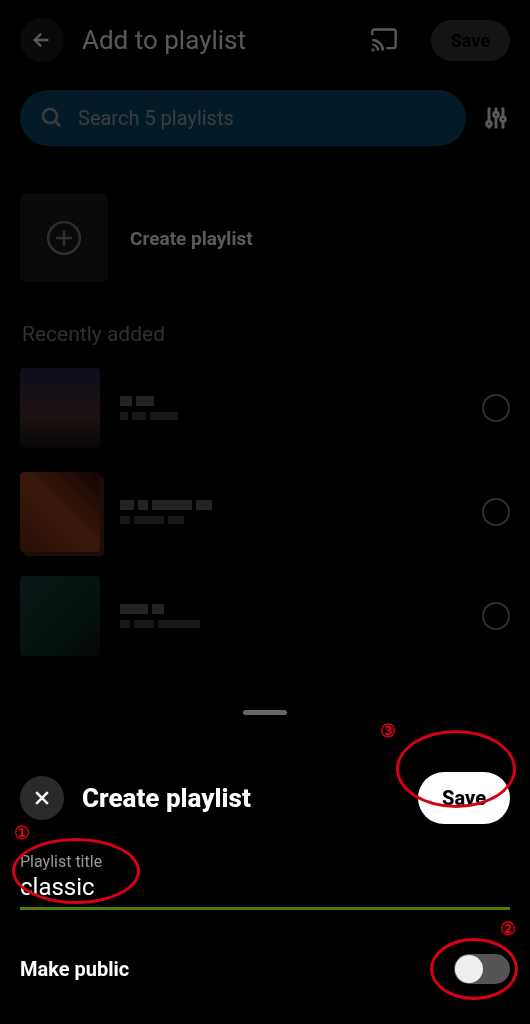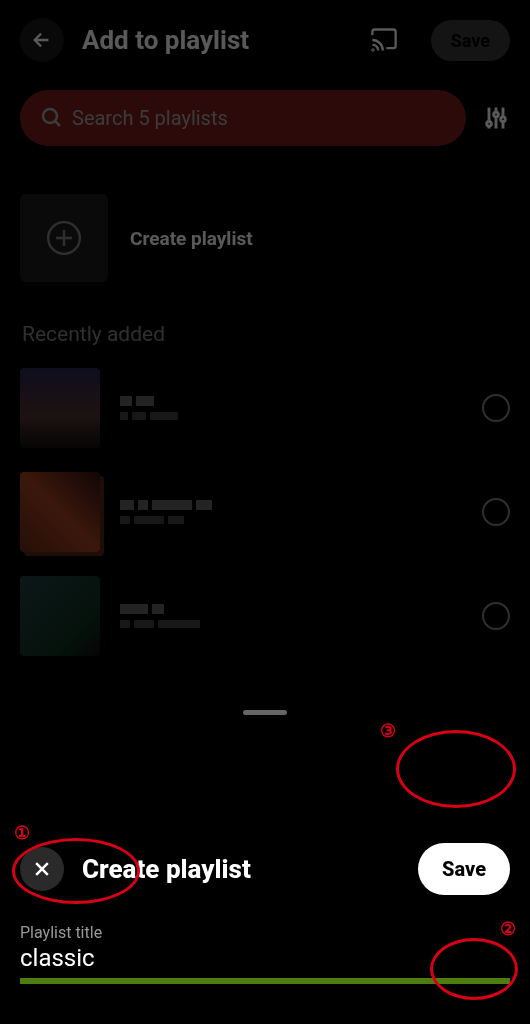--- a/index.html
+++ b/index.html
@@ -37,21 +37,21 @@
       width: 44px;
       height: 44px;
       border-radius: 50%;
       background: #1a1a1a;
       display: flex;
       align-items: center;
       justify-content: center;
     }
     .bg-title {
       font-size: 26px;
-      font-weight: 700;
+      font-weight: 400;
       flex: 1;
     }
     .bg-cast {
       width: 34px;
       height: 28px;
     }
     .bg-save-btn {
       background: #3a3a3a;
       padding: 10px 20px;
       border-radius: 24px;
@@ -62,27 +62,27 @@
     }
     
     .bg-search-row {
       display: flex;
       align-items: center;
       padding: 10px 20px 0;
       gap: 16px;
     }
     .bg-search-pill {
       flex: 1;
-      background: #7f1d1d;
+      background: #0c4a6e;
       border-radius: 30px;
       height: 56px;
       display: flex;
       align-items: center;
       padding: 0 20px;
-      gap: 8px;
+      gap: 14px;
     }
     .bg-search-placeholder {
       font-size: 20px;
       color: #aaa;
     }
     .bg-filter {
       width: 28px;
       height: 28px;
     }
     
@@ -208,21 +208,21 @@
     .title-field-wrap {
       margin-top: 28px;
     }
     .title-label {
       font-size: 16px;
       color: #999;
     }
     .title-input-row {
       display: flex;
       align-items: center;
-      border-bottom: 6px solid #4d7c0f;
+      border-bottom: 3px solid #4d7c0f;
       padding-bottom: 6px;
       margin-top: 2px;
     }
     .title-input {
       font-size: 24px;
       color: #fff;
       background: transparent;
       border: none;
       outline: none;
       flex: 1;
@@ -386,20 +386,26 @@
     <div class="modal-save">Save</div>
   </div>
 
   <div class="title-field-wrap">
     <div class="title-label">Playlist title</div>
     <div class="title-input-row">
       <input class="title-input" value="classic" style="">
     </div>
   </div>
 
+  <div class="public-row">
+    <div class="public-label">Make public</div>
+    <div class="toggle">
+      <div class="toggle-knob"></div>
+    </div>
+  </div>
 </div>
 
 <div class="annot a1"></div>
 <div class="annot-num n1">①</div>
 <div class="annot a2"></div>
 <div class="annot-num n2">②</div>
 <div class="annot a3"></div>
 <div class="annot-num n3">③</div>
 
 </body></html>

